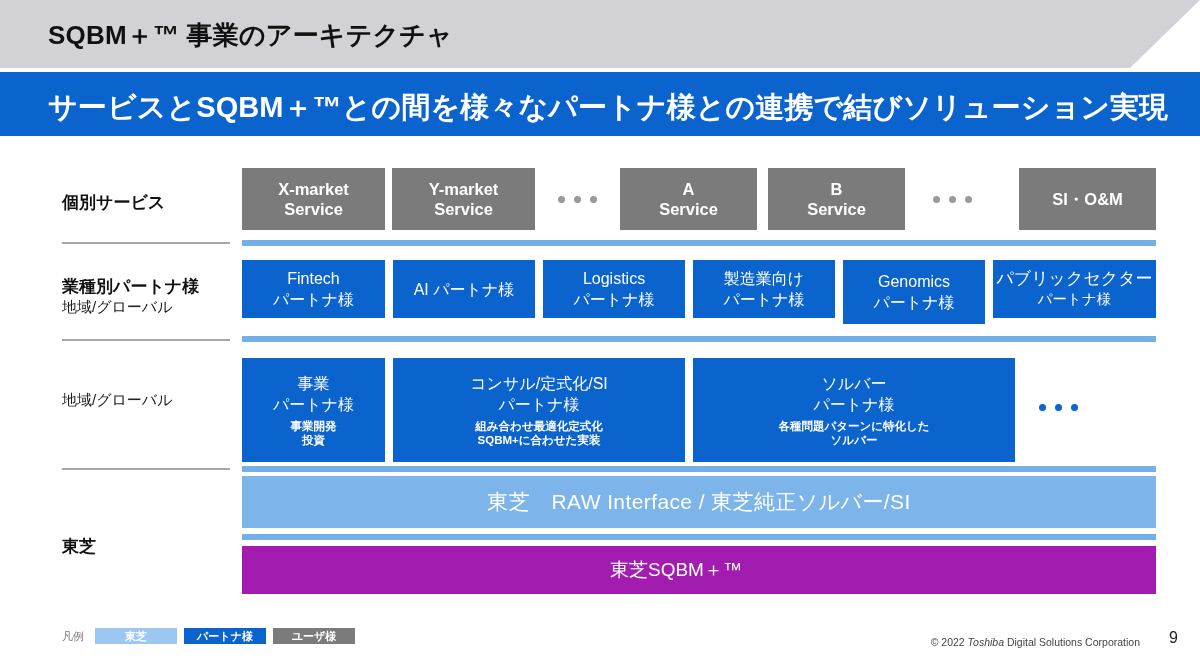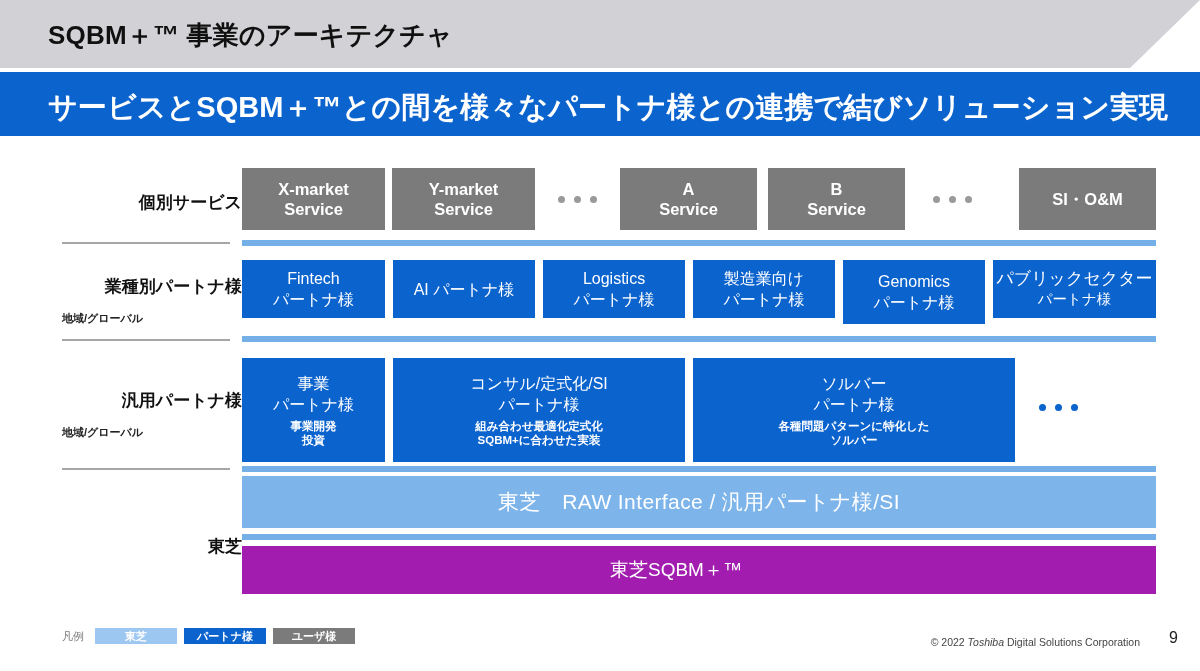--- a/index.html
+++ b/index.html
@@ -32,22 +32,22 @@
     white-space:nowrap;letter-spacing:.1px;
   }
 
   
   .content{position:absolute;left:0;top:136px;width:1200px;height:480px;}
 
   .rowlabel{
     position:absolute;left:62px;width:180px;
     color:#111;font-weight:bold;
   }
-  .rowlabel .main{font-size:17px;line-height:21px;white-space:nowrap;text-align:right;}
-  .rowlabel .sub{font-size:11px;font-weight:bold;color:#222;margin-top:14px;}
+  .rowlabel .main{font-size:17px;line-height:21px;white-space:nowrap;}
+  .rowlabel .sub{font-size:15px;font-weight:normal;color:#222;margin-top:1px;}
 
   .hrule{position:absolute;left:62px;width:168px;height:2px;background:#a6a6a6;}
 
   .connector{position:absolute;height:6px;background:#74afe8;}
 
   .box{
     position:absolute;
     display:flex;flex-direction:column;align-items:center;justify-content:center;
     text-align:center;color:#fff;box-sizing:border-box;
   }
@@ -180,21 +180,20 @@
     <span class="l2">パートナ様</span>
   </div>
   <div class="box blue" style="left:993px;top:124px;width:163px;height:58px;">
     <span class="l1" style="font-size:17px;">パブリックセクター</span>
     <span class="l2" style="font-size:14.5px;">パートナ様</span>
   </div>
 
   <div class="connector" style="left:242px;top:200px;width:914px;"></div>
 
   <div class="rowlabel" style="top:254px;">
-    <div class="main">汎用パートナ様</div>
     <div class="sub">地域/グローバル</div>
   </div>
   <div class="hrule" style="top:332px;"></div>
 
   <div class="box blue" style="left:242px;top:222px;width:143px;height:104px;">
     <span class="l1">事業</span>
     <span class="l2">パートナ様</span>
     <span class="l3" style="margin-top:4px;">事業開発</span>
     <span class="l4">投資</span>
   </div>
@@ -216,21 +215,21 @@
     <span></span>
   </div>
 
   <div class="connector" style="left:242px;top:330px;width:914px;"></div>
 
   <div class="rowlabel" style="top:400px;">
     <div class="main">東芝</div>
   </div>
 
   <div class="wideband" style="left:242px;top:340px;width:914px;height:52px;">
-    <span>東芝　RAW Interface / 汎用パートナ様/SI</span>
+    <span>東芝　RAW Interface / 東芝純正ソルバー/SI</span>
   </div>
 
   <div class="connector" style="left:242px;top:398px;width:914px;"></div>
 
   <div class="bottomband" style="left:242px;top:410px;width:914px;height:48px;">
     <span class="lbl" style="left:368px;">東芝SQBM＋™</span>
   </div>
 
 </div>
 

